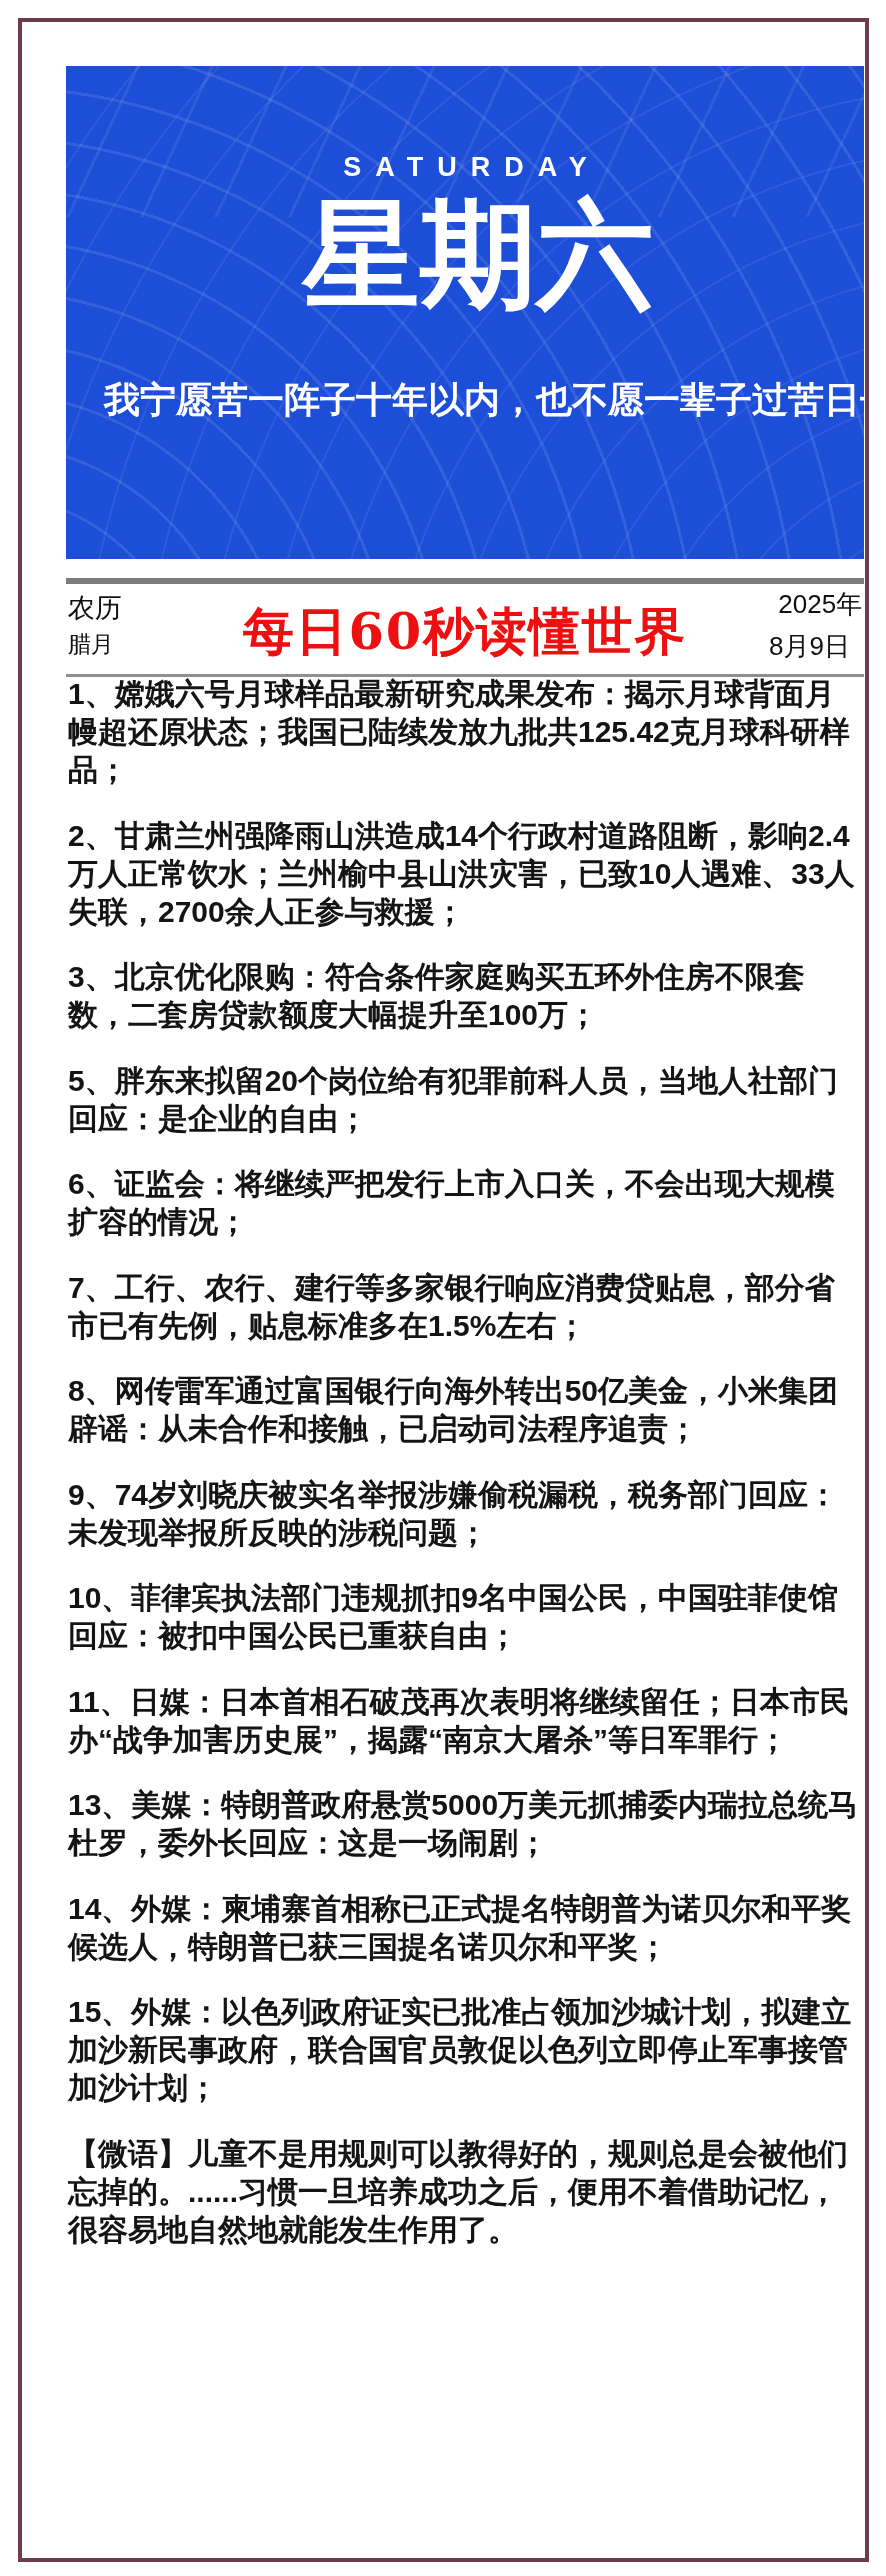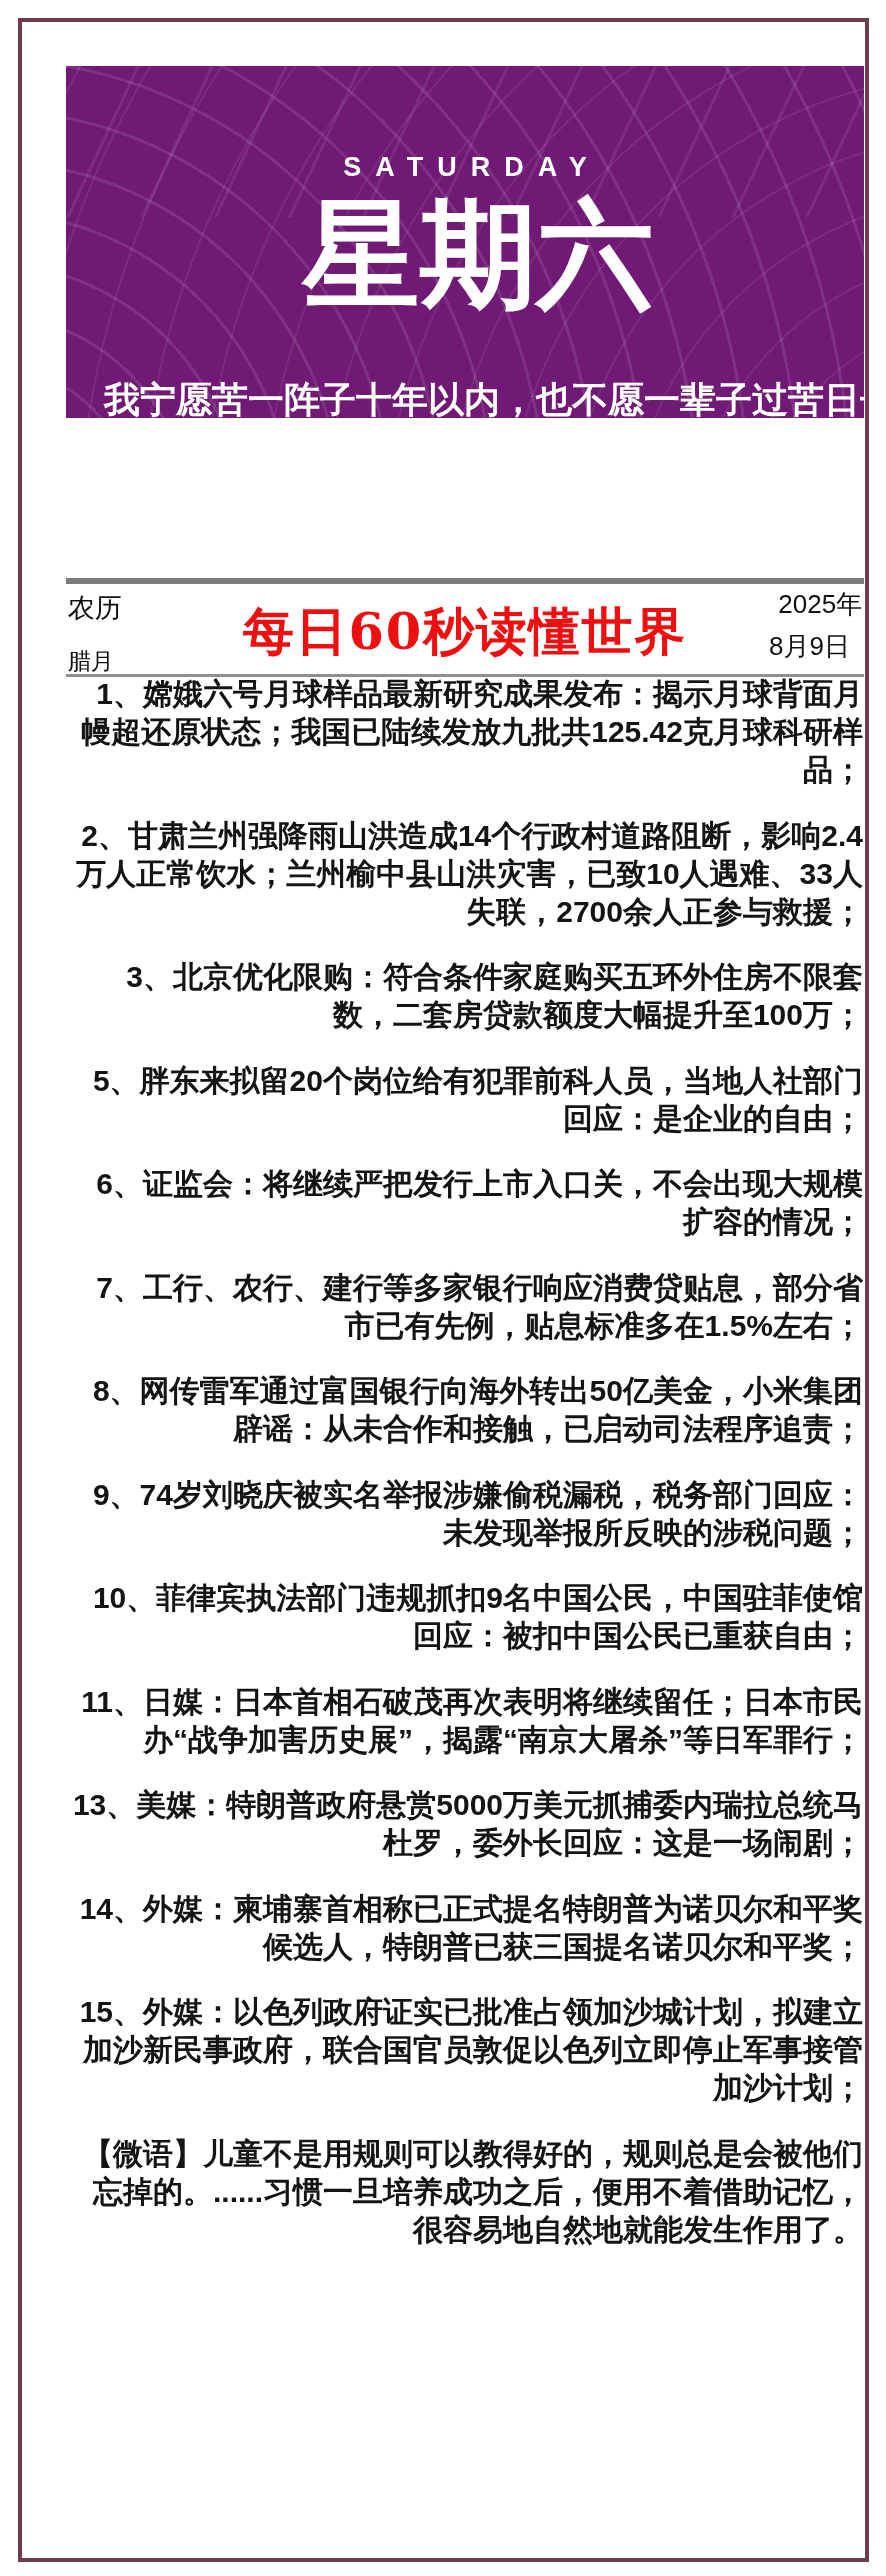--- a/index.html
+++ b/index.html
@@ -13,22 +13,22 @@
   .frame {
     position:absolute; left:18px; top:18px;
     width:851px; height:2544px;
     border:4.4px solid #6d3c4f;
     box-sizing:border-box;
     background:#ffffff;
   }
   
   .hero {
     position:absolute; left:44px; top:44px;
-    width:798px; height:352px;
-    background:#701a75;
+    width:798px; height:493px;
+    background:#1d4ed8;
     overflow:hidden;
   }
   .hero::before {
     content:""; position:absolute; inset:0;
     background:
       repeating-radial-gradient(circle at -10% 128%, rgba(255,255,255,0) 0 48px, rgba(255,255,255,0.10) 48px 51px),
       repeating-radial-gradient(circle at 116% 140%, rgba(255,255,255,0) 0 59px, rgba(255,255,255,0.07) 59px 61px);
   }
   .hero::after {
     content:""; position:absolute; left:0; top:0; width:100%; height:151px;
@@ -59,39 +59,39 @@
   
   .datebar {
     position:absolute; left:44px; top:512px;
     width:798px; height:99px;
     color:#111111;
     margin-top:44px;
   }
   .bar-thick { position:absolute; top:0; left:0; width:100%; height:6.2px; background:#7c7c7c; }
   .bar-thin  { position:absolute; bottom:0; left:0; width:100%; height:2.7px; background:#8f8f8f; }
   .lunar-label { position:absolute; left:1.8px;  top:11.5px; font-size:27px; }
-  .lunar-month { position:absolute; left:1.8px;  top:68px; font-size:23px; }
+  .lunar-month { position:absolute; left:1.8px;  top:51px; font-size:23px; }
   .daily-title {
     position:absolute; left:0; top:19.5px; width:100%;
     text-align:center; font-size:51px; font-weight:bold;
     color:#ee1010;
     font-family:"DejaVu Serif","Liberation Serif",serif;
     letter-spacing:1.8px;
   }
   .year { position:absolute; right:1.8px;  top:9px; font-size:26px; }
   .date { position:absolute; right:14px; top:51px; font-size:26px; }
   
   .content {
     position:absolute; left:46px; top:653px;
     width:795px;
     font-size:30px; line-height:38px;
     font-weight:600;
     color:#141414;
   }
-  .content p { margin:0 0 27.5px 0;text-align:right; }
+  .content p { margin:0 0 27.5px 0; }
   .content p:last-child { margin-bottom:0; }
 </style>
 </head>
 <body>
 
 <div class="frame">
 
   <div class="hero">
     <div class="saturday">SATURDAY</div>
     <div class="weekday">星期六</div>

